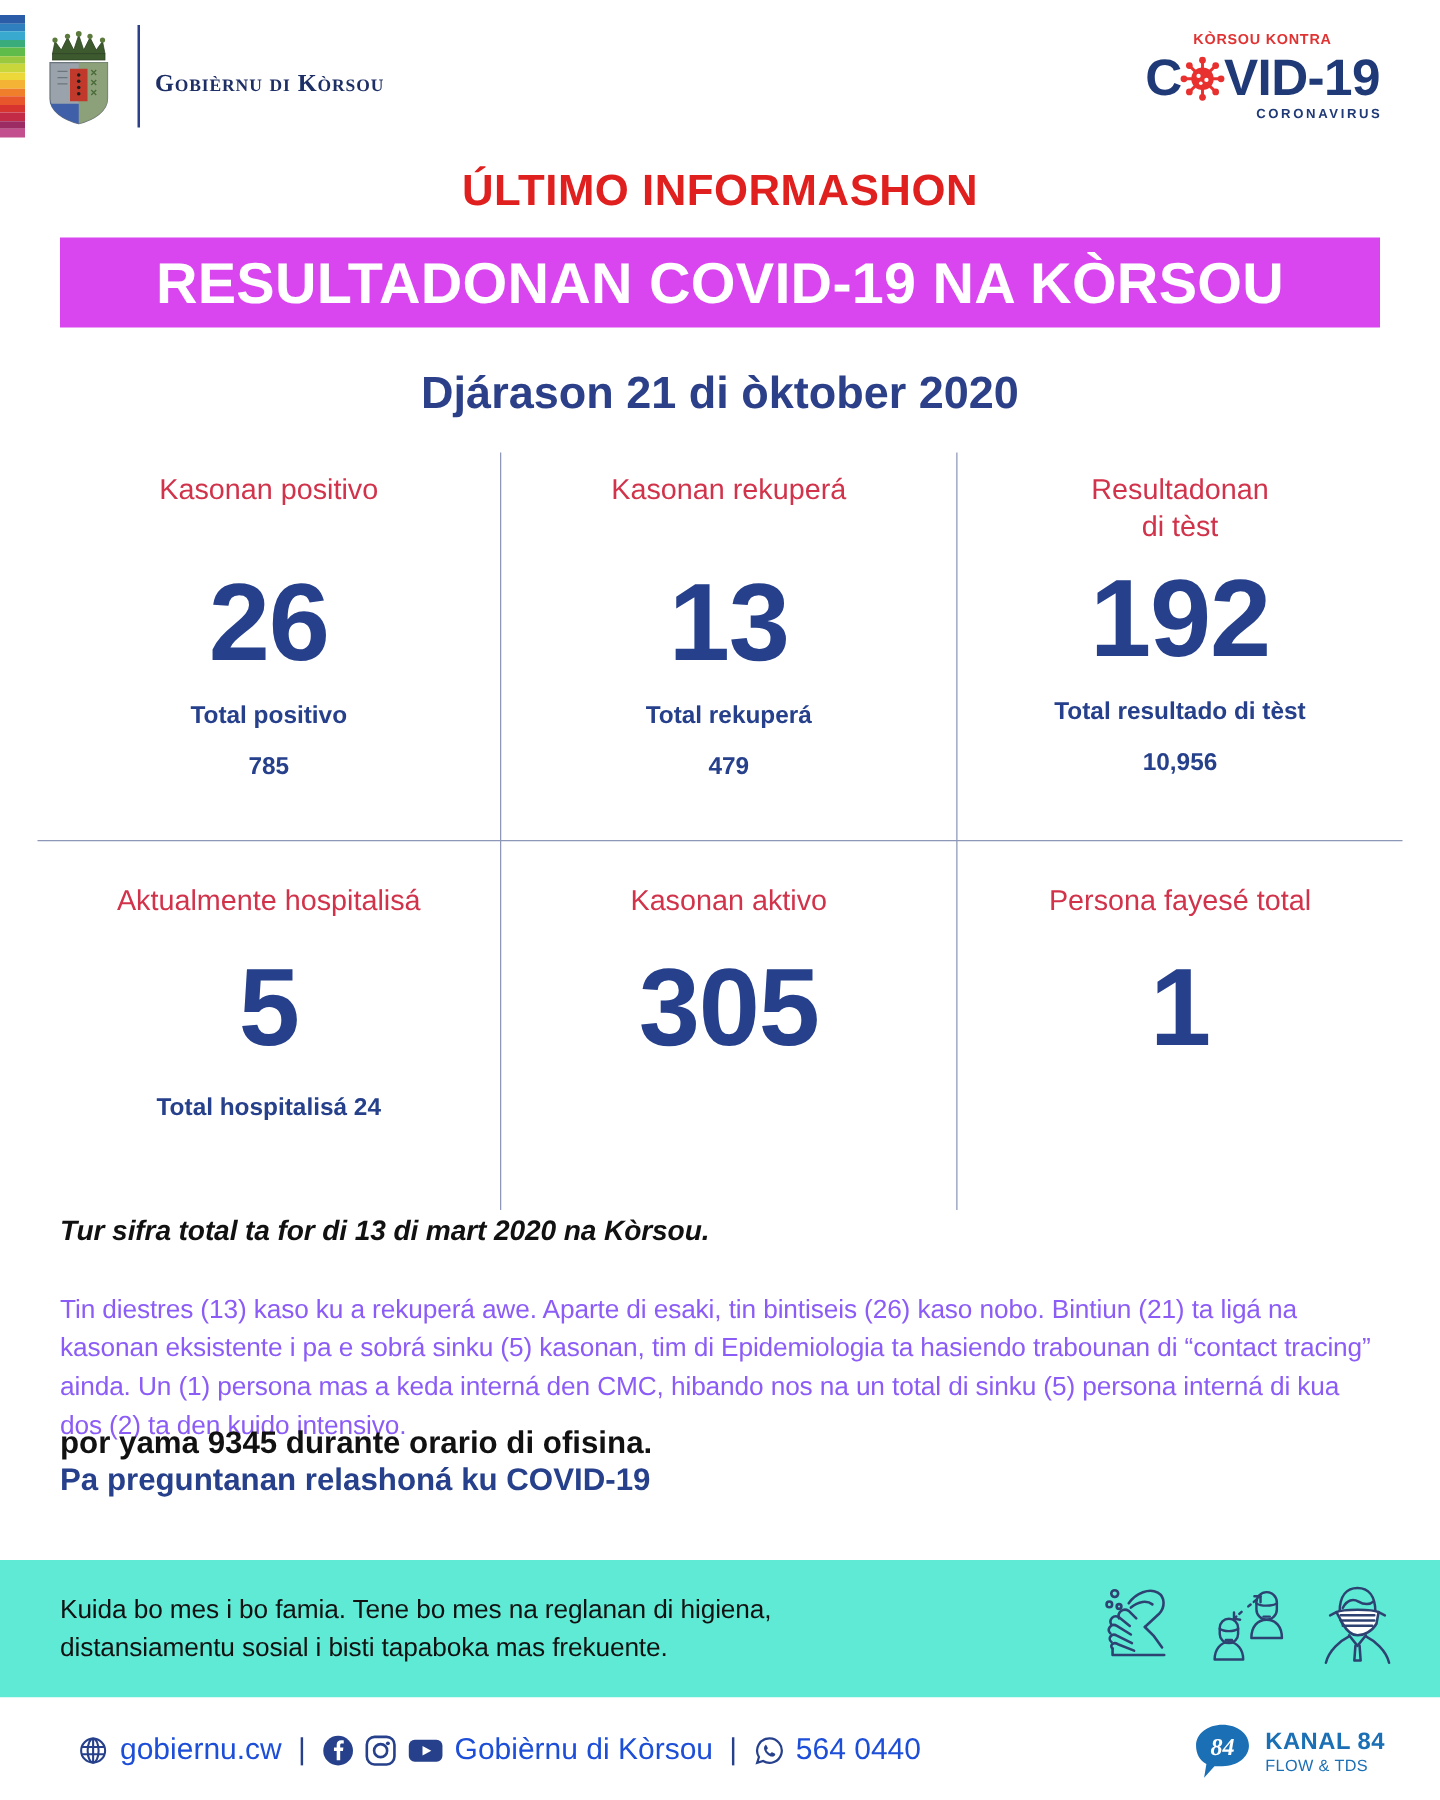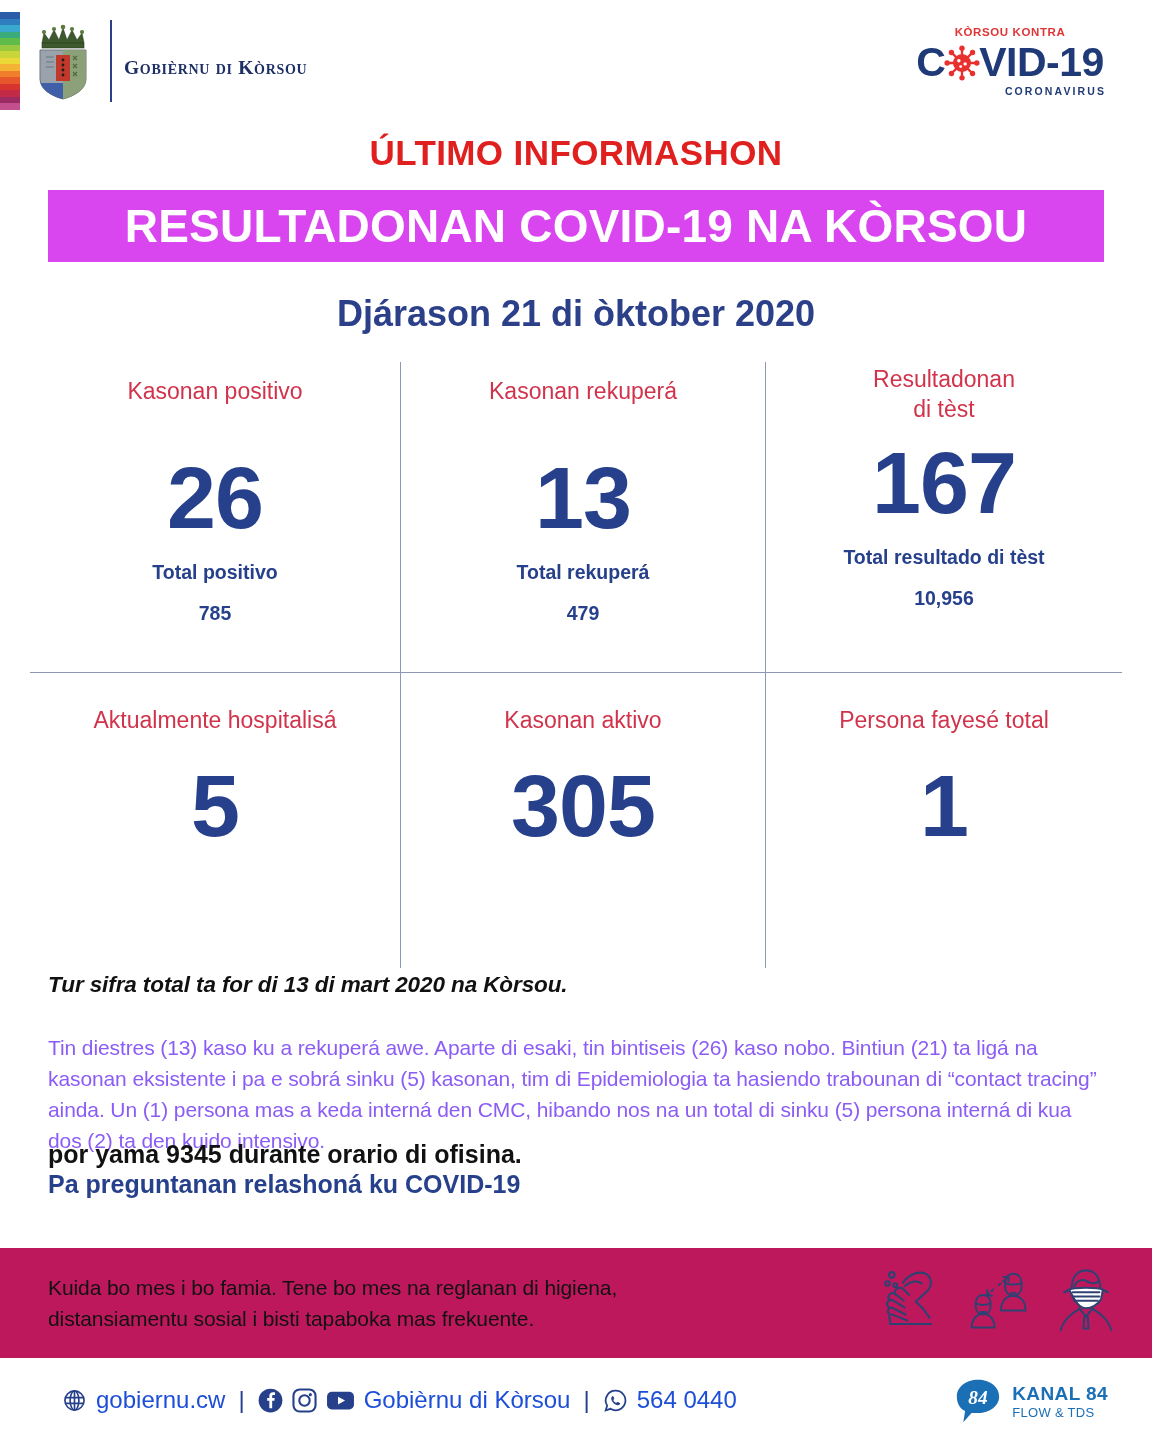--- a/index.html
+++ b/index.html
@@ -180,21 +180,21 @@
   .cell-sub {
     font-size: 19.5px;
     font-weight: 700;
     color: #26408b;
     line-height: 25px;
   }
 
   
   .c1 { left: 0px;   top: 14px; width: 370px; }
   .c2 { left: 371px; top: 14px; width: 364px; }
-  .c3 { left: 736px; top: 2px; width: 356px; }
+  .c3 { left: 736px; top: 14px; width: 356px; }
   
   .c4 { left: 0px;   top: 343px; width: 370px; }
   .c5 { left: 371px; top: 343px; width: 364px; }
   .c6 { left: 736px; top: 343px; width: 356px; }
 
   .c1 .cell-number, .c2 .cell-number, .c3 .cell-number { margin-top: 46px; }
   .c1 .cell-sub, .c2 .cell-sub, .c3 .cell-sub { margin-top: 16px; }
   .c3 .cell-number { margin-top: 13px; }
 
   .c4 .cell-number, .c5 .cell-number, .c6 .cell-number { margin-top: 25px; }
@@ -235,21 +235,21 @@
     font-size: 25px;
     font-weight: 700;
     color: #111111;
   }
 
   
   .advice-band {
     position: absolute;
     left: 0; top: 1248px;
     width: 1152px; height: 110px;
-    background: #be185d;
+    background: #5eead4;
   }
   .advice-text {
     position: absolute;
     left: 48px; top: 24px;
     width: 680px;
     font-size: 21px;
     line-height: 31px;
     color: #111111;
     letter-spacing: -0.1px;
   }
@@ -439,28 +439,29 @@
     <div class="cell c2">
       <div class="cell-label">Kasonan rekuperá</div>
       <div class="cell-number">13</div>
       <div class="cell-sub">Total rekuperá</div>
       <div class="cell-sub">479</div>
     </div>
 
     <div class="cell c3">
       <div class="cell-label">Resultadonan</div>
       <div class="cell-label">di tèst</div>
-      <div class="cell-number">167</div>
+      <div class="cell-number">192</div>
       <div class="cell-sub">Total resultado di tèst</div>
       <div class="cell-sub">10,956</div>
     </div>
 
     <div class="cell c4">
       <div class="cell-label">Aktualmente hospitalisá</div>
       <div class="cell-number">5</div>
+      <div class="cell-sub">Total hospitalisá 24</div>
     </div>
 
     <div class="cell c5">
       <div class="cell-label">Kasonan aktivo</div>
       <div class="cell-number">305</div>
     </div>
 
     <div class="cell c6">
       <div class="cell-label">Persona fayesé total</div>
       <div class="cell-number">1</div>

